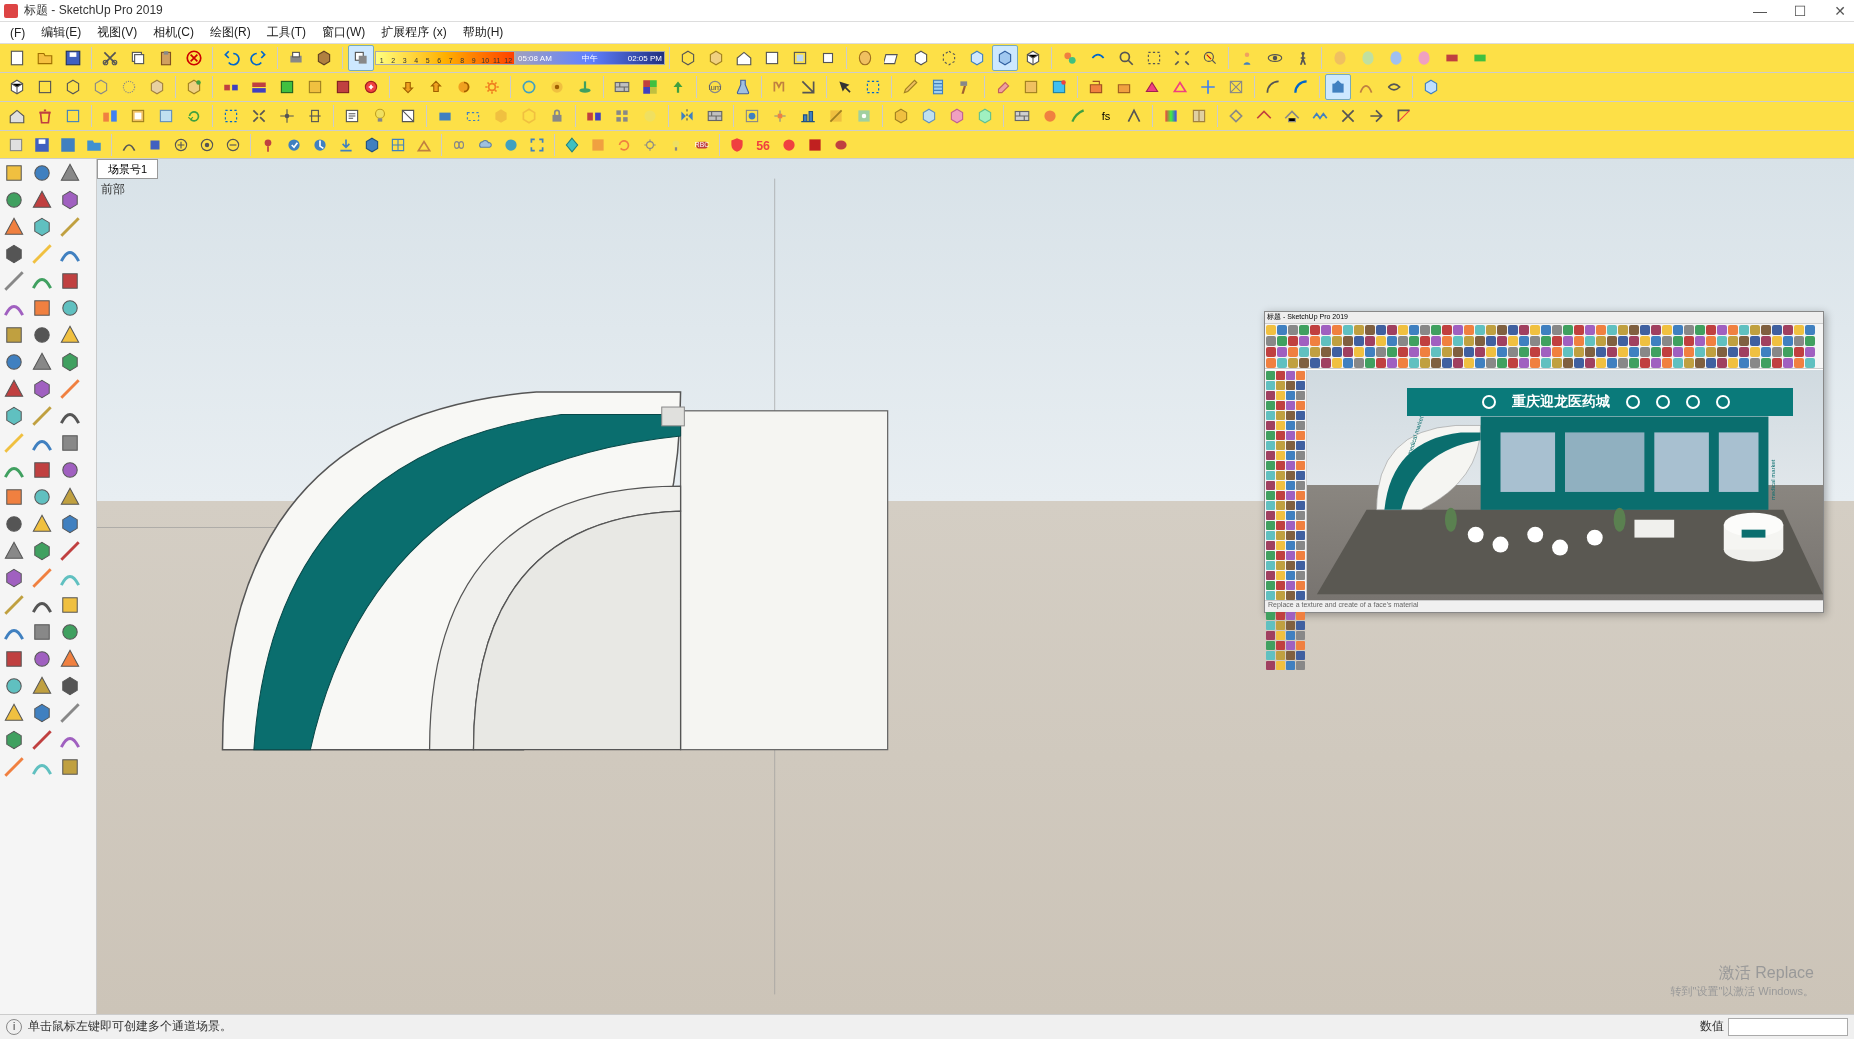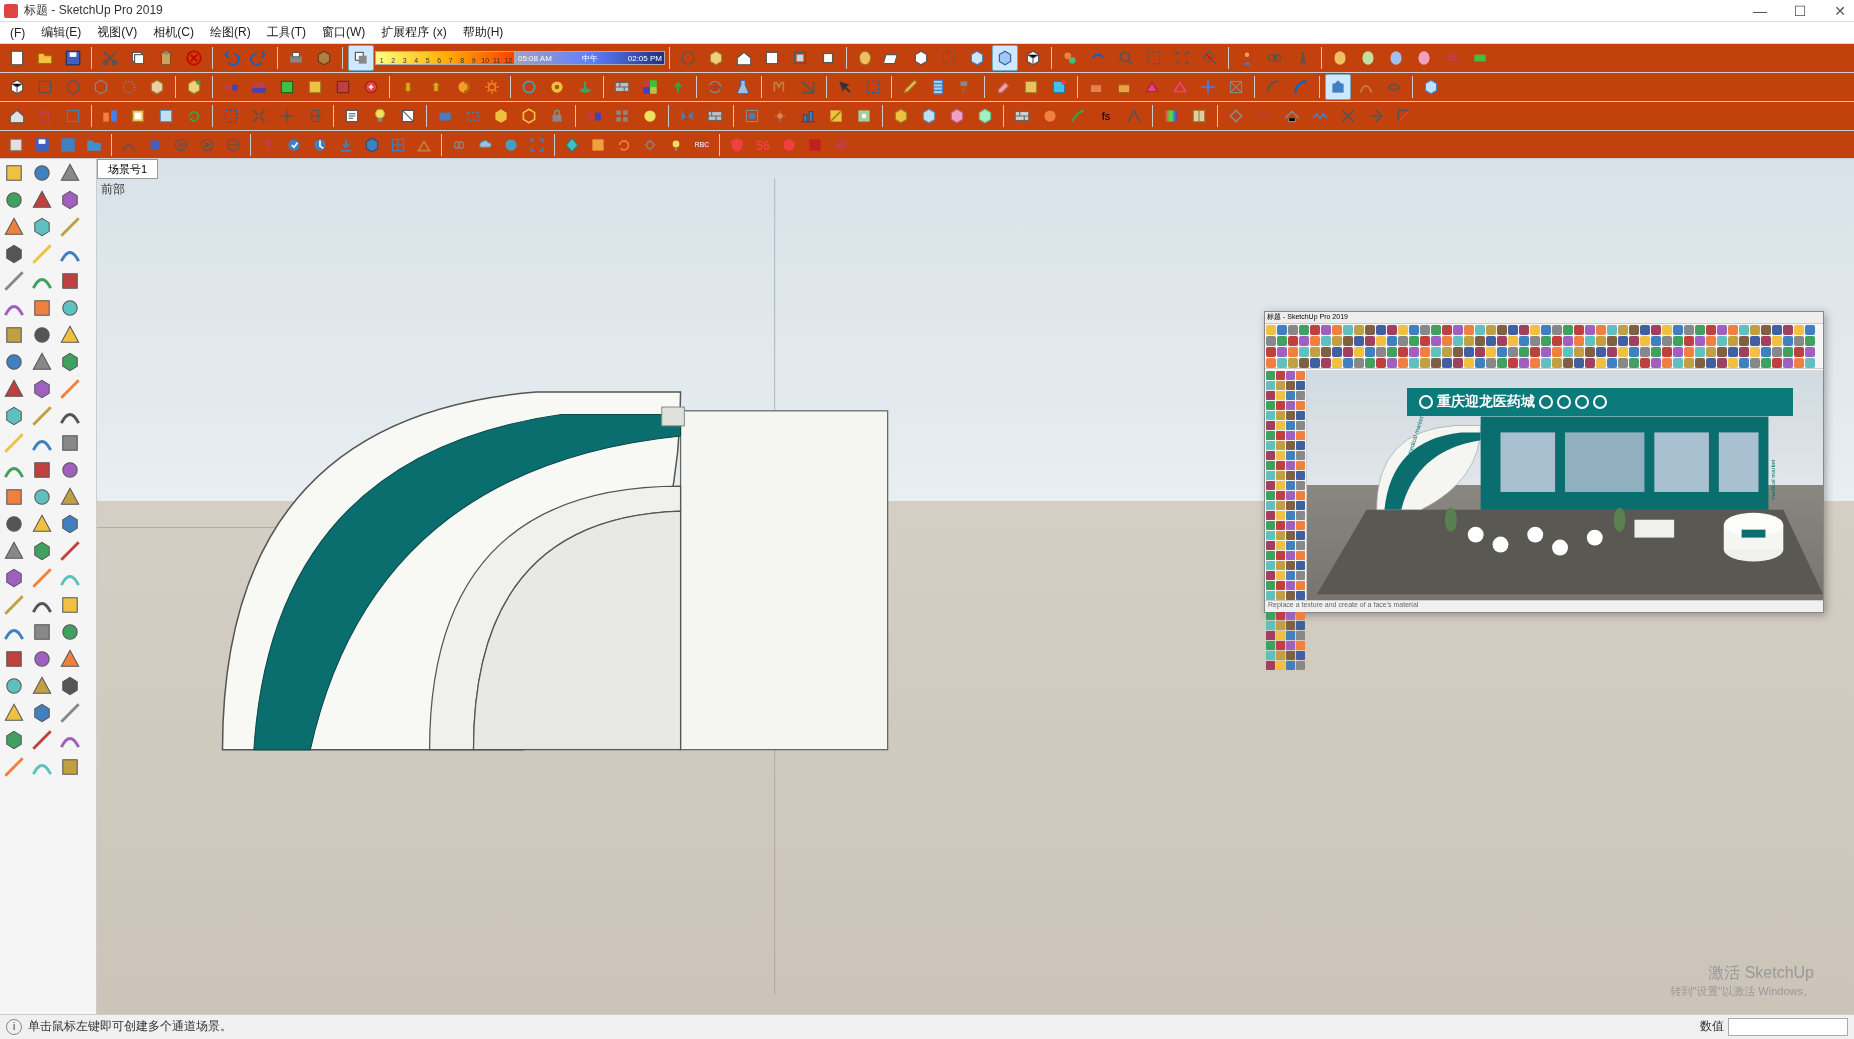--- a/index.html
+++ b/index.html
@@ -7,21 +7,21 @@
 
 .titlebar { height: 22px; background: #fff; display: flex; align-items: center; padding: 0 4px; border-bottom: 1px solid #ddd; }
 .titlebar .logo { width: 14px; height: 14px; background: #d44; border-radius: 2px; margin-right: 6px; }
 .titlebar .title { flex: 1; font-size: 12px; color: #333; }
 .titlebar .wincontrols { display: flex; gap: 20px; }
 .titlebar .wincontrols span { width: 20px; text-align: center; cursor: pointer; color: #555; font-size: 14px; }
 
 .menubar { height: 22px; background: #fff; display: flex; align-items: center; padding: 0 4px; gap: 4px; border-bottom: 1px solid #ddd; }
 .menubar .menu-item { padding: 2px 6px; cursor: pointer; font-size: 12px; color: #222; }
 
-.toolbar { background: #c2410c; border-bottom: 1px solid #ccc; display: flex; align-items: center; padding: 1px 3px; flex-wrap: wrap; min-height: 28px; }
+.toolbar { background: #fde047; border-bottom: 1px solid #ccc; display: flex; align-items: center; padding: 1px 3px; flex-wrap: wrap; min-height: 28px; }
 .toolbar .tbtn { width: 26px; height: 26px; display: flex; align-items: center; justify-content: center; cursor: pointer; border: 1px solid transparent; border-radius: 2px; margin: 0 1px; }
 .toolbar .tbtn.sm { width: 24px; height: 24px; }
 .toolbar .sep { width: 1px; height: 22px; background: #ccc; margin: 0 4px; }
 .toolbar svg { width: 18px; height: 18px; }
 .gradient-bar { height: 14px; width: 140px; background: linear-gradient(to right, #ffff80, #ffb000, #ff4000); border: 1px solid #aaa; display:flex; align-items:flex-end; font-size:7px; }
 .gradient-bar span{flex:1;text-align:center;color:#333;}
 .time-bar { height: 14px; width: 150px; background: linear-gradient(to right, #a0a0c0, #6080ff, #203080); border: 1px solid #aaa; display:flex;justify-content:space-between;align-items:center;font-size:8px;color:#fff;padding:0 2px;}
 
 .workspace { position: relative; display: flex; height: calc(100% - 22px - 22px - 29px - 29px - 29px - 29px - 24px); }
 
@@ -36,21 +36,21 @@
 
 .ref-window { position:absolute; top:152px; right:30px; width:560px; height:302px; background:#fff; border:1px solid #888; box-shadow:2px 2px 8px rgba(0,0,0,.3); z-index:10;}
 .ref-window .ref-header{height:12px;background:#eee;border-bottom:1px solid #ccc;font-size:7px;padding:0 2px;}
 .ref-window .ref-tools{height:45px;background:#f5f5f5;border-bottom:1px solid #ccc;display:flex;flex-wrap:wrap;padding:1px;gap:1px;overflow:hidden;}
 .ref-window .ref-tools .rt{width:10px;height:10px;border-radius:2px;}
 .ref-left{position:absolute;left:0;top:58px;bottom:12px;width:42px;background:#f5f5f5;border-right:1px solid #ccc;display:flex;flex-wrap:wrap;padding:1px;gap:1px;align-content:flex-start;}
 .ref-left .rt{width:9px;height:9px;border-radius:1px;}
 .ref-view{position:absolute;left:42px;right:0;top:58px;bottom:12px;background:linear-gradient(to bottom,#d0dae0 0%,#e0e6ea 50%,#8a8680 50%,#787470 100%);overflow:hidden;}
 .ref-status{position:absolute;bottom:0;left:0;right:0;height:12px;background:#f0f0f0;border-top:1px solid #ccc;font-size:7px;padding:0 3px;color:#666;}
 
-.booth-header{position:absolute;top:18px;left:100px;right:30px;height:28px;background:#0a7a7a;display:flex;align-items:center;justify-content:flex-start;gap:4px;padding-left:12px;}
+.booth-header{position:absolute;top:18px;left:100px;right:30px;height:28px;background:#0a7a7a;display:flex;align-items:center;justify-content:center;gap:16px;padding-left:12px;}
 .booth-title{color:#fff;font-size:14px;font-weight:bold;}
 .booth-icon{width:14px;height:14px;border-radius:50%;background:#0a7a7a;border:2px solid #fff;}
 
 .statusbar { height: 24px; background: #f0f0f0; border-top: 1px solid #ccc; display: flex; align-items: center; padding: 0 6px; font-size: 12px; color: #333; }
 .statusbar .status-icon { width:16px;height:16px;border:1px solid #888;border-radius:50%;margin-right:6px;display:flex;align-items:center;justify-content:center;font-size:10px;}
 .statusbar .spacer{flex:1;}
 .statusbar .val-label{margin-right:4px;}
 .statusbar .val-box{width:120px;height:18px;border:1px solid #aaa;background:#fff;}
 
 .watermark { position: fixed; bottom: 40px; right: 40px; text-align: right; color: #999; font-size: 14px; pointer-events: none; z-index: 100; }
@@ -1715,15 +1715,15 @@
 
 <div class="statusbar">
   <div class="status-icon">i</div>
   <div>单击鼠标左键即可创建多个通道场景。</div>
   <div class="spacer"></div>
   <div class="val-label">数值</div>
   <div class="val-box"></div>
 </div>
 
 <div class="watermark">
-  <div class="wm1">激活 SketchUp</div>
+  <div class="wm1">激活 Replace</div>
   <div class="wm2">转到"设置"以激活 Windows。</div>
 </div>
 
 </body></html>

